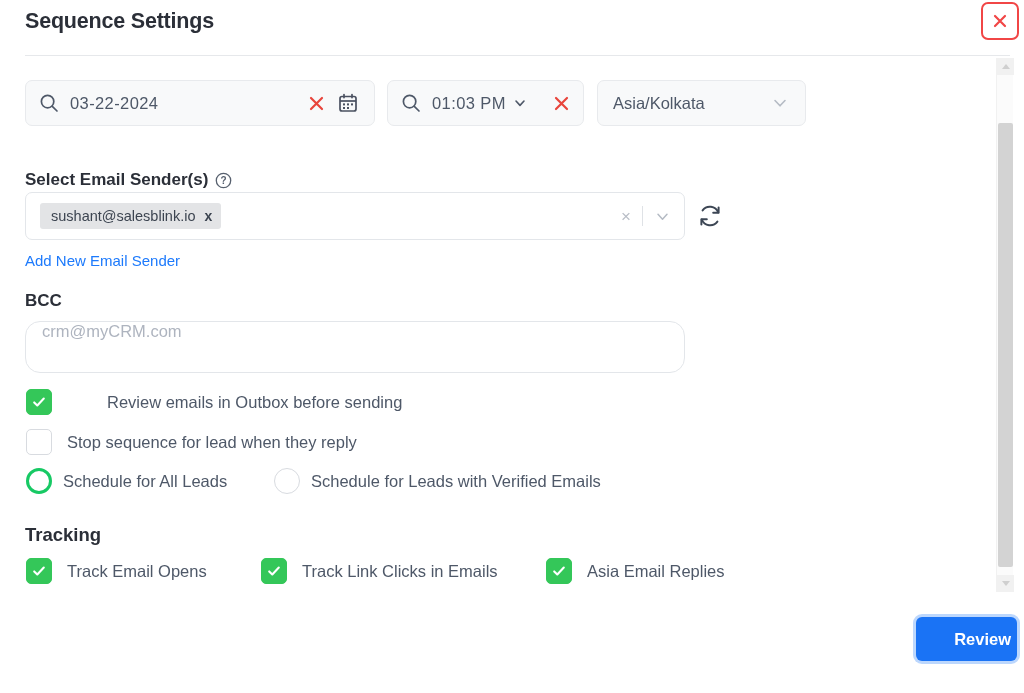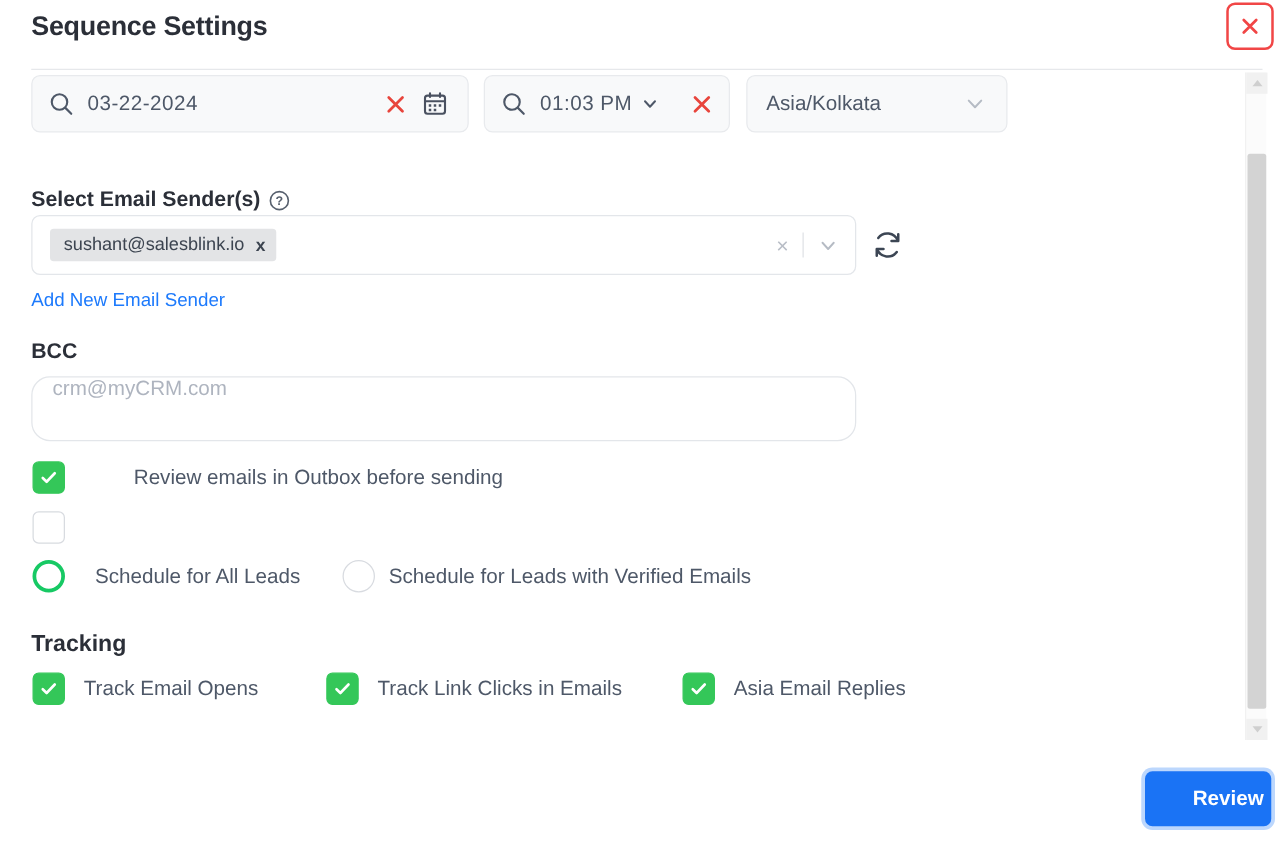--- a/index.html
+++ b/index.html
@@ -37,21 +37,21 @@
   }
   .close-btn svg { display: block; }
   .header-divider {
     position: absolute; left: 25px; top: 55px;
     width: 985px; height: 1px;
     background: #e6e8eb;
   }
 
   
   .body {
-    position: absolute; left: 0; top: 52px;
+    position: absolute; left: 0; top: 72px;
     width: 920px; height: 540px;
   }
 
   
   .picker-row { position: absolute; left: 0; top: 8px; }
 
   .field {
     position: absolute;
     height: 46px;
     background: #f8f9fa;
@@ -154,21 +154,21 @@
   
   .radiorow { position: absolute; top: 396px; display: flex; align-items: center; }
   .radio {
     width: 26px; height: 26px; border-radius: 50%;
     display: flex; align-items: center; justify-content: center;
     cursor: pointer; flex: none; background: #ffffff;
   }
   .radio.on  { border: 3.5px solid #17c964; }
   .radio.off { border: 1.5px solid #d8dbe0; }
   .radio-label { margin-left: 11px; font-size: 16.5px; color: #4e5868; white-space: nowrap; }
-  .rr-all { left: 26px; gap: 13px; }
+  .rr-all { left: 26px; }
   .rr-ver { left: 274px; }
 
   
   .track-row { position: absolute; top: 486px; display: flex; align-items: center; }
   .tr-opens  { left: 26px; }
   .tr-clicks { left: 261px; }
   .tr-reps   { left: 546px; }
 
   
   .scrollbar {
@@ -339,20 +339,21 @@
       <span class="cb on">
         <svg width="16" height="16" viewBox="0 0 16 16">
           <path d="M3.2 8.4 L6.3 11.4 L12.8 4.6" fill="none" stroke="#ffffff" stroke-width="2.1" stroke-linecap="round" stroke-linejoin="round"></path>
         </svg>
       </span>
       <span class="cb-label">Review emails in Outbox before sending</span>
     </div>
 
     <div class="cbrow row-stop">
       <span class="cb off"></span>
+      <span class="cb-label">Stop sequence for lead when they reply</span>
     </div>
 
     <div class="radiorow rr-all">
       <span class="radio on"></span>
       <span class="radio-label">Schedule for All Leads</span>
     </div>
     <div class="radiorow rr-ver">
       <span class="radio off"></span>
       <span class="radio-label">Schedule for Leads with Verified Emails</span>
     </div>

